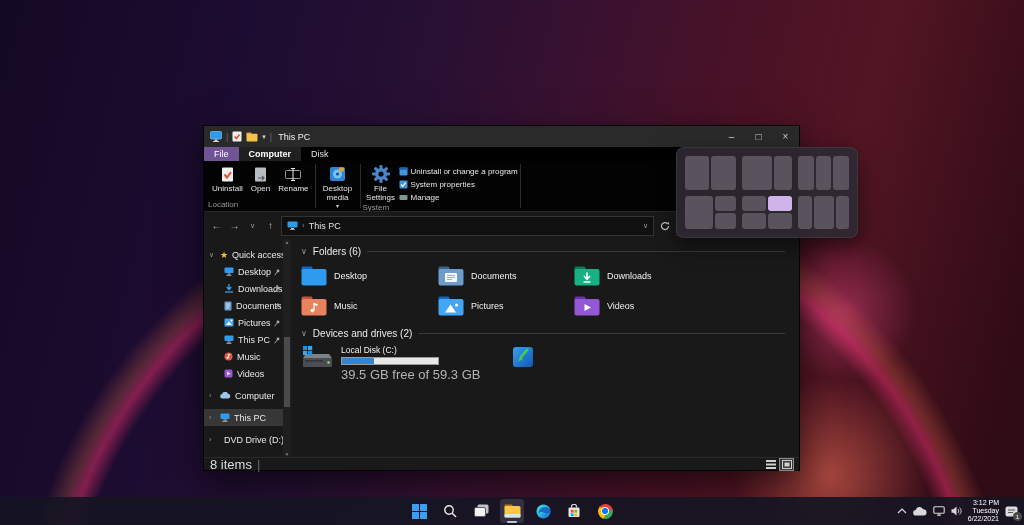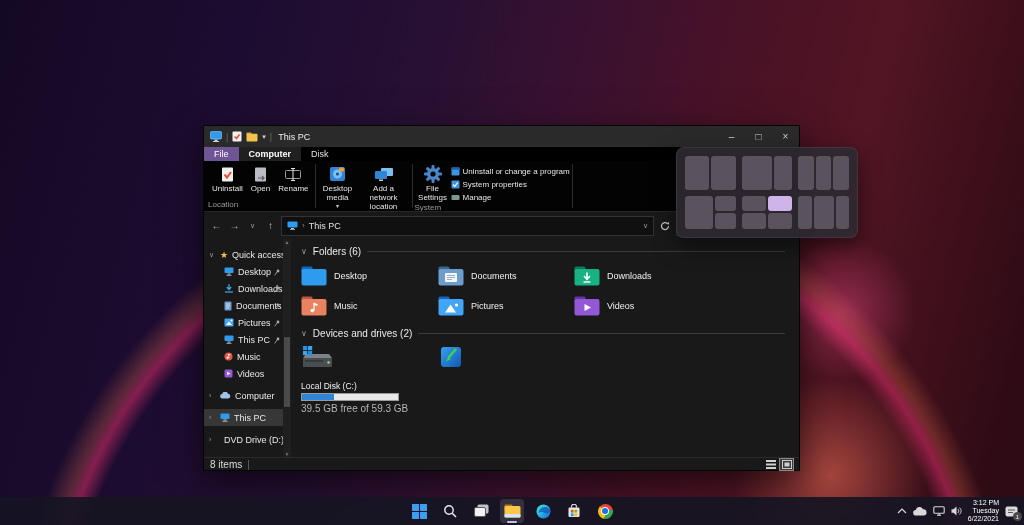--- a/index.html
+++ b/index.html
@@ -63,26 +63,26 @@
   .sgap{ height:5px;}
   .sscroll{ position:absolute; right:0; top:0; bottom:0; width:8px; background:#1f1f1f; display:flex; flex-direction:column; align-items:center; font-size:5px; color:#777;}
   .sscroll .thumb{ position:absolute; top:45%; height:32%; width:6px; background:#4a4a4a; left:1px;}
   .content{ flex:1; display:flex; flex-direction:column; padding:4px 0 0 10px; font-size:9px; overflow:hidden;}
   .sechead{ display:flex; align-items:center; gap:6px; height:16px; font-size:10px; color:#eaeaea;}
   .sechead .chev{ color:#9a9a9a; font-size:8px;}
   .sechead .rule{ flex:1; border-top:1px solid #3a3a3a; margin-right:14px;}
   .fgrid{ display:grid; grid-template-columns:137px 136px 170px; grid-auto-rows:30px; margin:2px 0 4px 0;}
   .tile{ display:flex; align-items:center; gap:7px; color:#f0f0f0;}
   .drives{ display:flex; gap:30px; margin-top:3px;}
-  .dtile{ display:flex; gap:8px; color:#f0f0f0; font-size:8.5px;flex-direction:column;}
+  .dtile{ display:flex; gap:8px; color:#f0f0f0; font-size:8.5px;}
   .dinfo{ display:flex; flex-direction:column; gap:2px; padding-top:1px;}
   .bar{ width:98px; height:8px; background:#e8e8e8; border:1px solid #9a9a9a;}
   .barfill{ height:100%; background:var(--progress);}
-  .muted{ color:#b4b4b4; font-size:10px;}
-  .statusbar{ height:13px; border-top:1px solid #2a2a2a; display:flex; align-items:center; gap:5px; padding:0 6px; font-size:10px; color:#dcdcdc; flex:0 0 auto;}
+  .muted{ color:#b4b4b4; font-size:13px;}
+  .statusbar{ height:13px; border-top:1px solid #2a2a2a; display:flex; align-items:center; gap:5px; padding:0 6px; font-size:13px; color:#dcdcdc; flex:0 0 auto;}
   .statusbar .pipe{ color:#666;}
   .viewicons{ margin-left:auto; display:flex; gap:3px; align-items:center;}
   .vicon{ width:13px; height:11px; display:flex; align-items:center; justify-content:center;}
   .vicon.sel{ background:#3a3a3a; outline:1px solid #8a8a8a;}
   
   .fi-desktop .fb{fill:#0d66c2}.fi-desktop .ff{fill:#2f9bef}
   .fi-documents .fb{fill:#3f618c}.fi-documents .ff{fill:#6d9ecb}
   .fi-downloads .fb{fill:#0c7a57}.fi-downloads .ff{fill:#18b184}
   .fi-music .fb{fill:#c2543f}.fi-music .ff{fill:#e8825f}
   .fi-pictures .fb{fill:#1565c0}.fi-pictures .ff{fill:#42a5f5}
@@ -195,30 +195,20 @@
               <svg width="17" height="16" viewBox="0 0 17 16">
                 <rect x="1" y="1" width="15" height="14" rx="2" fill="#2f86d6"></rect>
                 <circle cx="8.5" cy="8" r="4.5" fill="#7cc0f0"></circle>
                 <circle cx="8.5" cy="8" r="1.5" fill="#0e4f8c"></circle>
                 <rect x="10" y="1.5" width="5" height="4" rx="1" fill="#e8a03c"></rect>
               </svg>
             </span>
           <span>Desktop media</span>
           <span style="font-size:6px;color:#cfcfcf;">▾</span>
         </div>
-        <div class="rbtn" style="width:52px">
-          <span class="ric">
-              <svg width="20" height="15" viewBox="0 0 20 15">
-                <rect x="7" y="1" width="12" height="8" rx="1" fill="#7cc0f0"></rect>
-                <rect x="1" y="4" width="12" height="8" rx="1" fill="#2f86d6"></rect>
-                <rect x="5" y="12.5" width="4" height="1.5" fill="#cfcfcf"></rect>
-              </svg>
-            </span>
-          <span>Add a network location</span>
-        </div>
       </div>
       <div class="rlabel">Network</div>
     </div>
     <div class="rsep"></div>
 
     <div class="rgroup">
       <div class="rbtns">
         <div class="rbtn" style="width:36px">
           <span class="ric">
               <svg width="18" height="18" viewBox="0 0 18 18">

